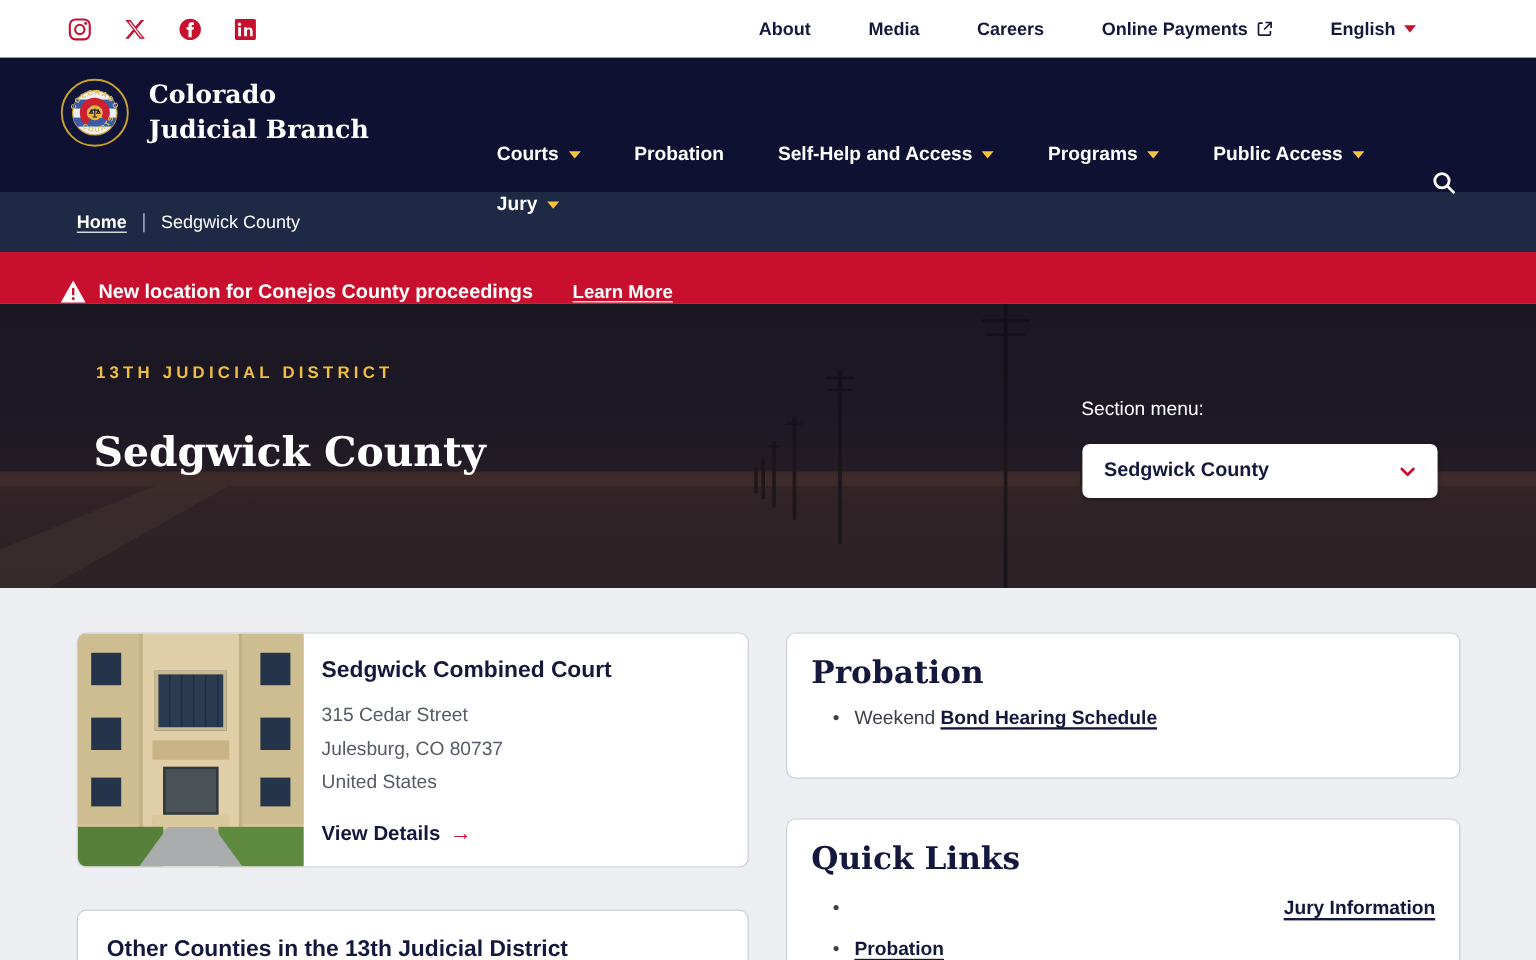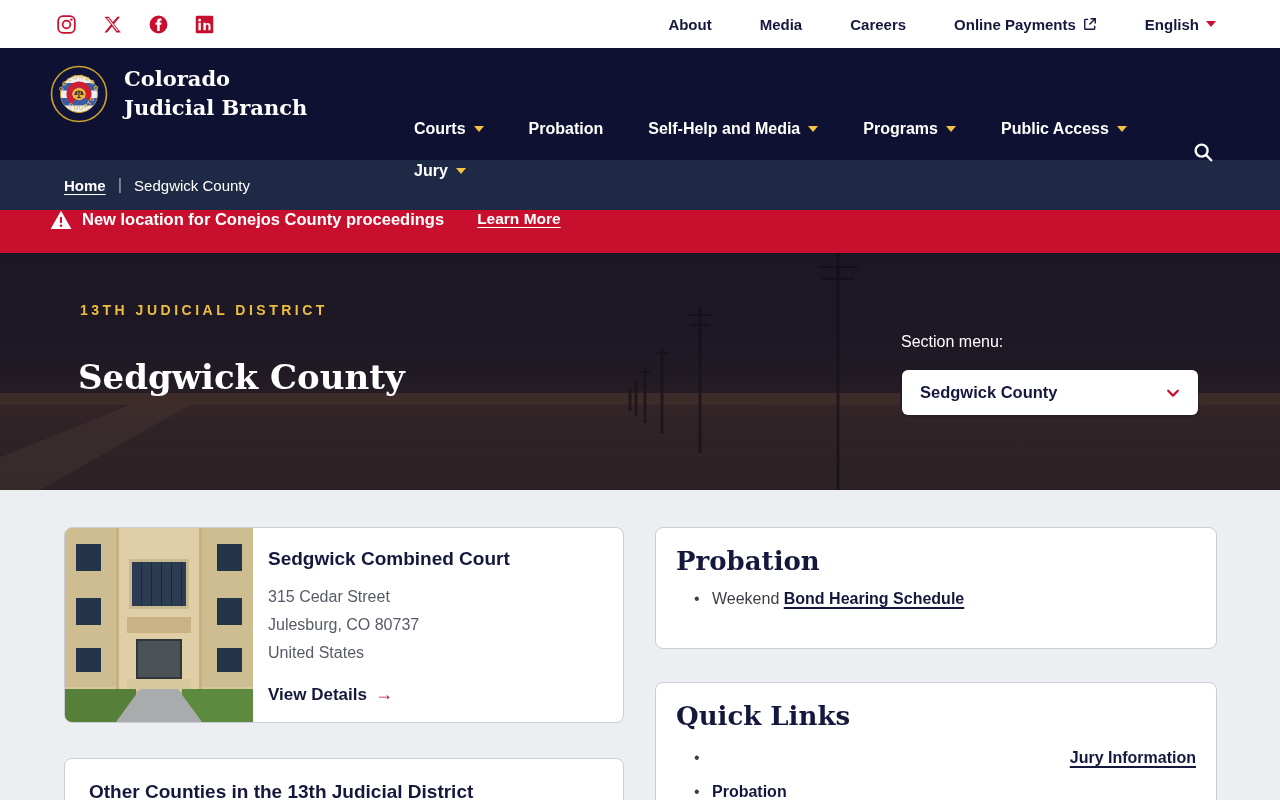--- a/index.html
+++ b/index.html
@@ -1,21 +1,21 @@
 <!DOCTYPE html>
 <html><head>
 <meta charset="utf-8">
 <style>
   * { margin:0; padding:0; box-sizing:border-box; }
   html,body { width:1280px; height:800px; overflow:hidden; background:#ECEEF2;
     font-family:"Liberation Sans", sans-serif; }
 
   
   .topbar { height:48px; background:#ffffff; display:flex; align-items:center;
-    padding:0 64px 0 56px; justify-content:space-between; }
+    padding:0 100px 0 56px; justify-content:space-between; }
   .social { display:flex; align-items:center; gap:25px; }
   .social a { display:inline-flex; width:21px; height:21px; color:#C8102E; }
   .social svg { width:100%; height:100%; }
   .toplinks { display:flex; align-items:center; gap:48px; }
   .toplink { font-size:15px; font-weight:700; color:#15183D; text-decoration:none;
     display:inline-flex; align-items:center; gap:7px; cursor:pointer; }
   .ext-icon svg { width:14px; height:14px; display:block; }
   .caret { width:0; height:0; border-left:5px solid transparent;
     border-right:5px solid transparent; border-top:6px solid #C8102E; display:inline-block; }
 
@@ -36,21 +36,21 @@
 
   
   .breadcrumb { height:50px; background:#1D2945; display:flex; align-items:center;
     padding:0 64px; gap:12px; }
   .crumb-home { color:#ffffff; font-size:15px; font-weight:700; text-decoration:underline;
     text-underline-offset:3px; cursor:pointer; }
   .crumb-sep { color:#9aa3b5; font-size:17px; }
   .crumb-current { color:#ffffff; font-size:15px; }
 
   
-  .alert { height:43px; background:#C8102E; display:flex; align-items:flex-start; padding:0 50px; }
+  .alert { height:43px; background:#C8102E; display:flex; align-items:flex-end; padding:0 50px; }
   .alert-icon { width:22px; height:20px; margin-right:10px; }
   .alert-msg { color:#ffffff; font-size:16.5px; font-weight:700; }
   .alert-link { color:#ffffff; font-size:15.5px; font-weight:700; text-decoration:underline;
     text-underline-offset:3px; margin-left:33px; cursor:pointer; }
 
   
   .hero { height:237px; position:relative; overflow:hidden;
     background:linear-gradient(180deg,#191522 0%, #201a28 38%, #2b2028 55%,
       #382827 62%, #2e2226 72%, #262025 100%); }
   .hero-art { position:absolute; inset:0; opacity:.55; }
@@ -201,21 +201,21 @@
 
   <nav class="mainnav">
     <span class="navitem">
       <span>Courts</span>
       <span class="caret-gold"></span>
     </span>
     <span class="navitem">
       <span>Probation</span>
     </span>
     <span class="navitem">
-      <span>Self-Help and Media</span>
+      <span>Self-Help and Access</span>
       <span class="caret-gold"></span>
     </span>
     <span class="navitem">
       <span>Programs</span>
       <span class="caret-gold"></span>
     </span>
     <span class="navitem">
       <span>Public Access</span>
       <span class="caret-gold"></span>
     </span>

